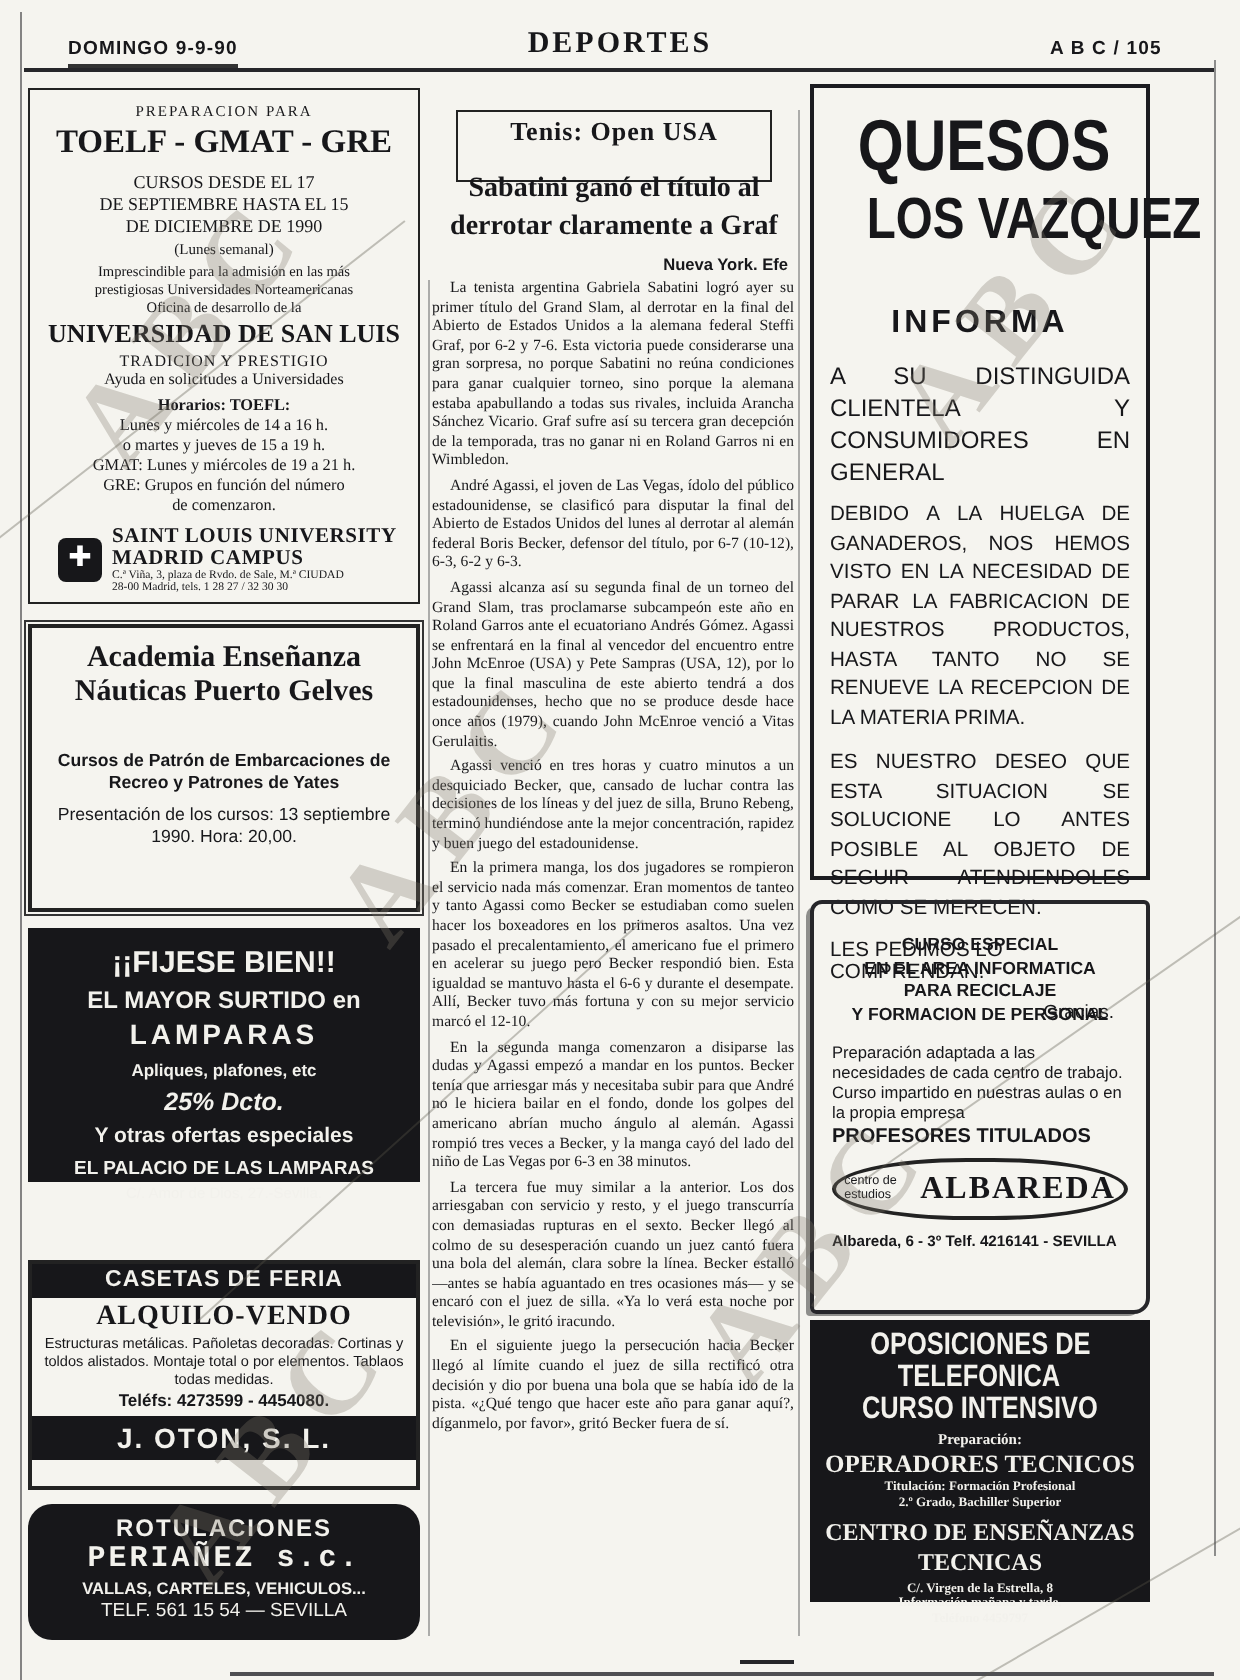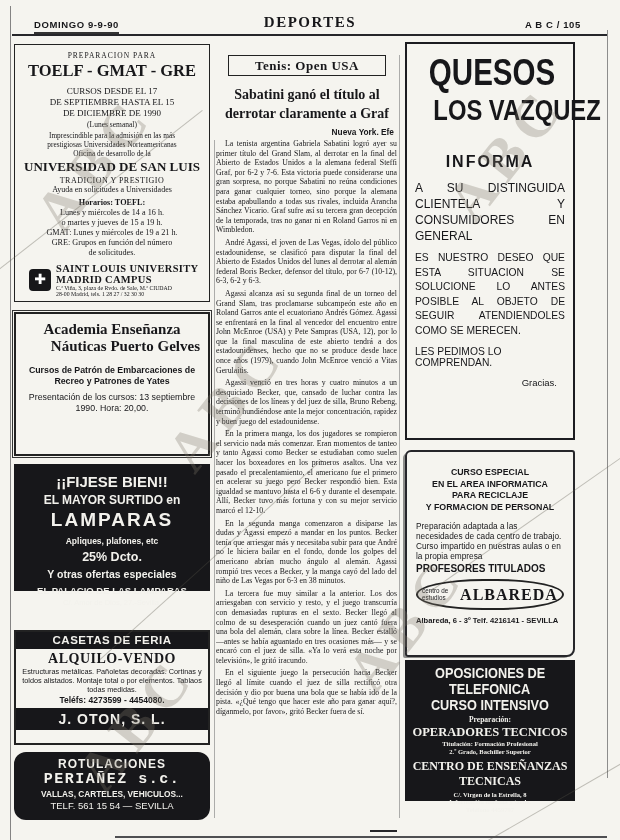--- a/index.html
+++ b/index.html
@@ -62,67 +62,67 @@
     </div>
     <div class="ctr b" style="font-size:13px;margin-top:1px;">UNIVERSIDAD DE SAN LUIS</div>
     <div class="ctr" style="font-size:8px;letter-spacing:.5px;margin-top:1px;">TRADICION Y PRESTIGIO</div>
     <div class="ctr" style="font-size:8px;">Ayuda en solicitudes a Universidades</div>
     <div class="ctr" style="font-size:8.2px;line-height:10px;margin-top:4px;">
       <div class="b">Horarios: TOEFL:</div>
       <div>Lunes y miércoles de 14 a 16 h.</div>
       <div>o martes y jueves de 15 a 19 h.</div>
       <div>GMAT: Lunes y miércoles de 19 a 21 h.</div>
       <div>GRE: Grupos en función del número</div>
-      <div>de solicitudes.</div>
+      <div>de comenzaron.</div>
     </div>
     <div style="display:flex;align-items:center;gap:5px;margin:5px 0 0 10px;">
       <div style="width:22px;height:22px;background:#17171a;border-radius:4px;color:#fff;font-size:14px;line-height:22px;text-align:center;flex:0 0 auto;">✚</div>
       <div>
         <div class="b" style="font-size:10.5px;letter-spacing:.3px;">SAINT LOUIS UNIVERSITY</div>
         <div class="b" style="font-size:10.5px;letter-spacing:.3px;">MADRID CAMPUS</div>
         <div style="font-size:5.8px;">C.ª Viña, 3, plaza de Rvdo. de Sale, M.ª CIUDAD</div>
         <div style="font-size:5.8px;">28-00 Madrid, tels. 1 28 27 / 32 30 30</div>
       </div>
     </div>
   </div>
 
   <div class="abs adbox" style="left:14px;top:312px;width:196px;height:144px;padding:7px 8px;outline:1px solid #333;outline-offset:1px;">
     <div class="ctr b" style="font-size:15px;">Academia Enseñanza</div>
-    <div class="ctr b" style="font-size:15px;margin-bottom:10px;text-align:right;">Náuticas Puerto Gelves</div>
+    <div class="ctr b" style="font-size:15px;margin-bottom:20px;">Náuticas Puerto Gelves</div>
     <div class="ctr sans" style="font-size:8.8px;line-height:11px;margin-bottom:5px;font-weight:bold;">Cursos de Patrón de Embarcaciones de Recreo y Patrones de Yates</div>
     <div class="ctr sans" style="font-size:8.8px;line-height:11px;margin-bottom:5px;">Presentación de los cursos: 13 septiembre 1990. Hora: 20,00.</div>
   </div>
 
   <div class="abs blackad ctr" style="left:14px;top:464px;width:196px;height:127px;padding-top:9px;">
     <div class="sans b" style="font-size:15px;">¡¡FIJESE BIEN!!</div>
     <div class="sans b" style="font-size:12px;margin-top:3px;">EL MAYOR SURTIDO en</div>
-    <div class="sans b" style="font-size:19px;letter-spacing:2px;margin-top:2px;">LAMPARAS</div>
+    <div class="sans b" style="font-size:14px;letter-spacing:2px;margin-top:2px;">LAMPARAS</div>
     <div class="sans b" style="font-size:8.5px;margin-top:5px;">Apliques, plafones, etc</div>
-    <div class="sans b" style="font-size:12.5px;margin-top:4px;">25% Dcto.</div>
+    <div class="sans b" style="font-size:12.5px;margin-top:4px;font-style:italic;">25% Dcto.</div>
     <div class="sans b" style="font-size:10.5px;margin-top:4px;">Y otras ofertas especiales</div>
     <div class="sans b" style="font-size:9.5px;margin-top:5px;">EL PALACIO DE LAS LAMPARAS</div>
     <div class="sans" style="font-size:7.5px;margin-top:2px;">C/. Amor de Dios, 27.-Sevilla.</div>
   </div>
 
   <div class="abs adbox" style="left:14px;top:630px;width:196px;height:115px;">
     <div class="blackad ctr sans b" style="height:17px;line-height:17px;font-size:11.5px;letter-spacing:.5px;">CASETAS DE FERIA</div>
     <div class="ctr b" style="font-size:14px;margin-top:2px;letter-spacing:.5px;">ALQUILO-VENDO</div>
     <div class="ctr sans" style="font-size:7.3px;line-height:8.8px;padding:1px 6px 0;">Estructuras metálicas. Pañoletas decoradas. Cortinas y toldos alistados. Montaje total o por elementos. Tablaos todas medidas.</div>
     <div class="ctr sans b" style="font-size:8.5px;margin-top:1px;">Teléfs: 4273599 - 4454080.</div>
     <div class="blackad ctr sans b" style="height:22px;line-height:22px;font-size:14px;letter-spacing:1px;margin-top:3px;">J. OTON, S. L.</div>
   </div>
 
   <div class="abs blackad ctr" style="left:14px;top:752px;width:196px;height:68px;border-radius:12px;padding-top:5px;">
     <div class="sans b" style="font-size:12px;letter-spacing:1px;">ROTULACIONES</div>
     <div class="b" style="font-size:15px;letter-spacing:1.5px;font-family:Liberation Mono, monospace;">PERIAÑEZ s.c.</div>
     <div class="sans b" style="font-size:8.3px;margin-top:1px;">VALLAS, CARTELES, VEHICULOS...</div>
     <div class="sans" style="font-size:9.5px;margin-top:1px;">TELF. 561 15 54 — SEVILLA</div>
   </div>
 
-  <div class="abs ctr b" style="left:228px;top:55px;width:158px;height:21px;border:1.5px solid #222;font-size:13px;line-height:20px;letter-spacing:.5px;">Tenis: Open USA</div>
+  <div class="abs ctr b" style="left:228px;top:55px;width:158px;height:36px;border:1.5px solid #222;font-size:13px;line-height:20px;letter-spacing:.5px;">Tenis: Open USA</div>
 
   <div class="abs ctr b" style="left:216px;top:85px;width:182px;font-size:14px;line-height:19px;">Sabatini ganó el título al derrotar claramente a Graf</div>
 
   <div class="abs b sans" style="left:216px;top:127px;width:178px;text-align:right;font-size:8.3px;">Nueva York. Efe</div>
 
   <div class="abs just" style="left:216px;top:139px;width:181px;height:682px;font-size:7.8px;line-height:9.6px;overflow:hidden;">
     <p>La tenista argentina Gabriela Sabatini logró ayer su primer título del Grand Slam, al derrotar en la final del Abierto de Estados Unidos a la alemana federal Steffi Graf, por 6-2 y 7-6. Esta victoria puede considerarse una gran sorpresa, no porque Sabatini no reúna condiciones para ganar cualquier torneo, sino porque la alemana estaba apabullando a todas sus rivales, incluida Arancha Sánchez Vicario. Graf sufre así su tercera gran decepción de la temporada, tras no ganar ni en Roland Garros ni en Wimbledon.</p>
     <p>André Agassi, el joven de Las Vegas, ídolo del público estadounidense, se clasificó para disputar la final del Abierto de Estados Unidos del lunes al derrotar al alemán federal Boris Becker, defensor del título, por 6-7 (10-12), 6-3, 6-2 y 6-3.</p>
     <p>Agassi alcanza así su segunda final de un torneo del Grand Slam, tras proclamarse subcampeón este año en Roland Garros ante el ecuatoriano Andrés Gómez. Agassi se enfrentará en la final al vencedor del encuentro entre John McEnroe (USA) y Pete Sampras (USA, 12), por lo que la final masculina de este abierto tendrá a dos estadounidenses, hecho que no se produce desde hace once años (1979), cuando John McEnroe venció a Vitas Gerulaitis.</p>
     <p>Agassi venció en tres horas y cuatro minutos a un desquiciado Becker, que, cansado de luchar contra las decisiones de los líneas y del juez de silla, Bruno Rebeng, terminó hundiéndose ante la mejor concentración, rapidez y buen juego del estadounidense.</p>
@@ -131,20 +131,21 @@
     <p>La tercera fue muy similar a la anterior. Los dos arriesgaban con servicio y resto, y el juego transcurría con demasiadas rupturas en el sexto. Becker llegó al colmo de su desesperación cuando un juez cantó fuera una bola del alemán, clara sobre la línea. Becker estalló —antes se había aguantado en tres ocasiones más— y se encaró con el juez de silla. «Ya lo verá esta noche por televisión», le gritó iracundo.</p>
     <p>En el siguiente juego la persecución hacia Becker llegó al límite cuando el juez de silla rectificó otra decisión y dio por buena una bola que se había ido de la pista. «¿Qué tengo que hacer este año para ganar aquí?, díganmelo, por favor», gritó Becker fuera de sí.</p>
   </div>
   <div class="abs inkline" style="left:370px;top:830px;width:27px;height:1.5px;"></div>
 
   <div class="abs" style="left:405px;top:42px;width:170px;height:398px;border:2.5px solid #1c1c20;padding:10px 8px;box-sizing:border-box;">
     <div class="ctr sans b" style="font-size:36px;line-height:38px;"><span class="cond">QUESOS</span></div>
     <div class="ctr sans b" style="font-size:29px;line-height:36px;"><span class="cond">LOS VAZQUEZ</span></div>
     <div class="ctr sans b" style="font-size:16px;letter-spacing:2px;margin:25px 0 9px;">INFORMA</div>
     <div class="sans just" style="font-size:12px;line-height:16px;margin-bottom:7px;">A SU DISTINGUIDA CLIENTELA Y CONSUMIDORES EN GENERAL</div>
+    <div class="sans just" style="font-size:10.3px;line-height:14.5px;margin-bottom:8px;">DEBIDO A LA HUELGA DE GANADEROS, NOS HEMOS VISTO EN LA NECESIDAD DE PARAR LA FABRICACION DE NUESTROS PRODUCTOS, HASTA TANTO NO SE RENUEVE LA RECEPCION DE LA MATERIA PRIMA.</div>
     <div class="sans just" style="font-size:10.3px;line-height:14.5px;margin-bottom:8px;">ES NUESTRO DESEO QUE ESTA SITUACION SE SOLUCIONE LO ANTES POSIBLE AL OBJETO DE SEGUIR ATENDIENDOLES COMO SE MERECEN.</div>
     <div class="sans" style="font-size:10.3px;">LES PEDIMOS LO COMPRENDAN.</div>
     <div class="sans" style="font-size:9.5px;text-align:right;margin-top:9px;padding-right:8px;">Gracias.</div>
   </div>
 
   <div class="abs" style="left:405px;top:450px;width:170px;height:207px;border:2px solid #26262a;border-radius:6px 3px 8px 3px;box-shadow:-3px 2px 0 -1px rgba(40,40,40,.5);padding:8px 9px;box-sizing:border-box;">
     <div class="ctr sans b" style="font-size:8.8px;line-height:11.5px;margin-top:7px;">
       <div>CURSO ESPECIAL</div>
       <div>EN EL AREA INFORMATICA</div>
       <div>PARA RECICLAJE</div>

